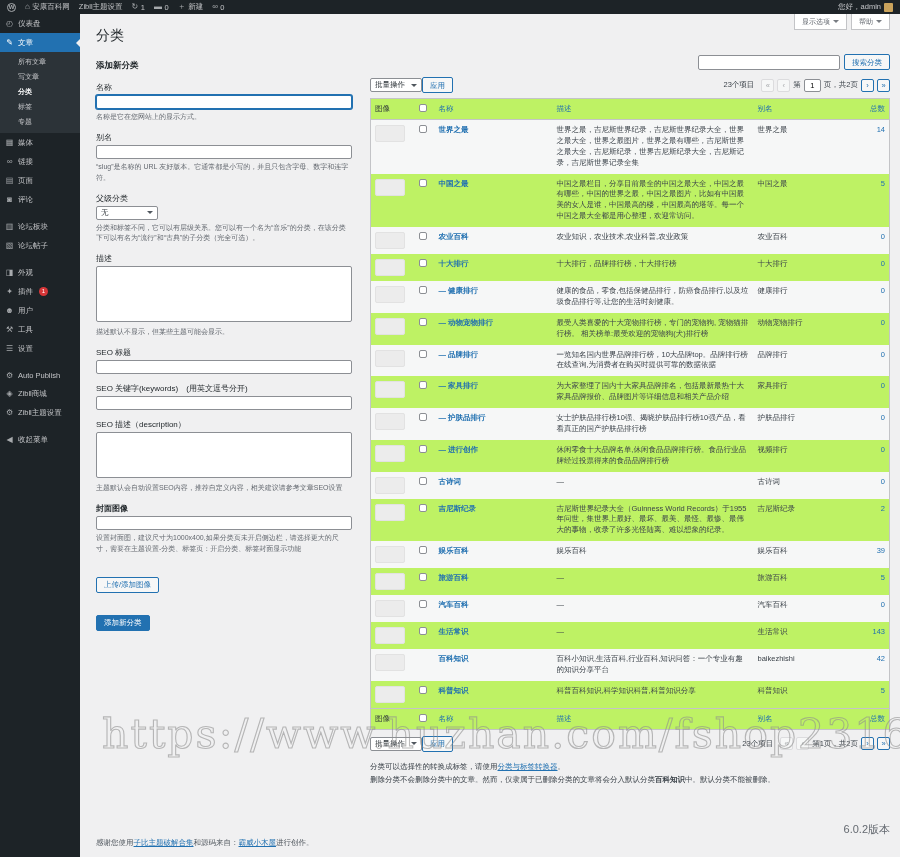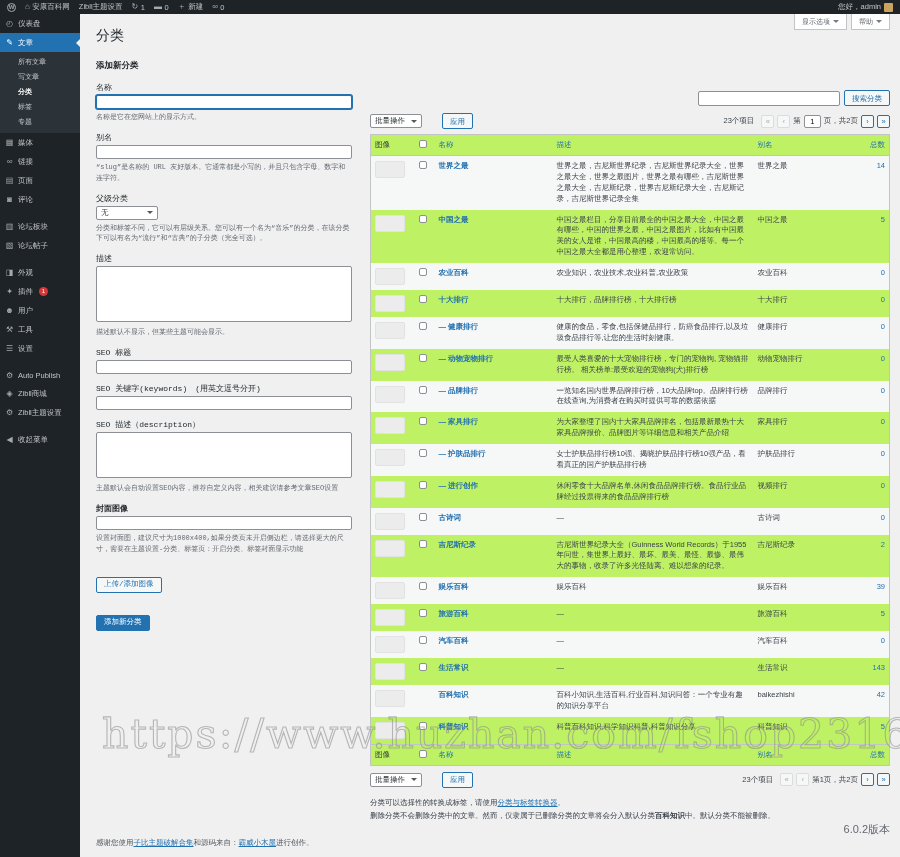--- a/index.html
+++ b/index.html
@@ -51,22 +51,22 @@
   .main { position:absolute; left:80px; top:14px; right:0; bottom:0; background:#f0f0f1; }
   .screen-tabs { position:absolute; top:0; right:10px; display:flex; gap:4px; z-index:5; }
   .screen-tab {
     background:#fff; border:1px solid #c3c4c7; border-top:none;
     font-size:7px; color:#646970; padding:2.5px 7px; display:flex; align-items:center; gap:3px; cursor:pointer;
   }
   .caret-down { width:0; height:0; border-left:3px solid transparent; border-right:3px solid transparent; border-top:3.5px solid #787c82; }
   .page-title { font-size:14px; font-weight:400; color:#1d2327; padding:13px 0 0 16px; }
 
   .columns { display:flex; gap:18px; padding:9px 10px 0 16px; }
-  .col-form { width:256px; flex:none; font-size:7.5px;font-family:Liberation Mono, monospace; }
-  .col-table { flex:1; min-width:0;margin-top:36px; }
+  .col-form { width:256px; flex:none; font-size:7.5px; }
+  .col-table { flex:1; min-width:0; }
 
   
   .form-h2 { font-size:8.5px; font-weight:bold; color:#1d2327; margin:6px 0 10px; }
   .f-label { display:block; font-size:8px; color:#1d2327; margin:9px 0 2px; }
   .f-input, .f-textarea {
     width:100%; border:1px solid #8c8f94; border-radius:2px; background:#fff;
     font-size:8px; padding:1px 3px; font-family:inherit; color:#2c3338;
   }
   .f-input { height:14px; }
   .f-input.focused { border-color:#2271b1; box-shadow:0 0 0 1px #2271b1; }
@@ -85,21 +85,21 @@
   }
   .btn-outline { background:#f6f7f7; border:1px solid #2271b1; color:#2271b1; }
   .btn-primary { background:#2271b1; border:1px solid #2271b1; color:#fff; }
   .form-btn-row { margin-top:22px; }
 
   
   .search-row { display:flex; justify-content:flex-end; align-items:center; gap:4px; margin-bottom:7px; }
   .search-input { width:142px; height:15px; border:1px solid #8c8f94; border-radius:2px; background:#fff; font-size:8px; padding:0 3px; }
   .toolbar { display:flex; align-items:center; justify-content:space-between; margin-bottom:5px; font-size:7.5px; }
   .toolbar.bottom { margin:6px 0 0; }
-  .bulk { display:flex; align-items:center; gap:20px; }
+  .bulk { display:flex; align-items:center; gap:0; }
   .pagination { display:flex; align-items:center; gap:3px; color:#3c434a; font-size:7.5px; }
   .pg-items { margin-right:4px;text-align:right; }
   .page-btn {
     min-width:13px; height:13px; line-height:11px; text-align:center; border-radius:2px;
     background:#f6f7f7; border:1px solid #2271b1; color:#2271b1; cursor:pointer; padding:0 1px;
   }
   .page-btn.disabled { border-color:#dcdcde; color:#a7aaad; cursor:default; }
   .page-num-input { width:17px; height:13px; border:1px solid #8c8f94; border-radius:2px; text-align:center; font-size:7.5px; padding:0; }
 
   table.list { width:100%; border-collapse:collapse; background:#bef264; border:1px solid #c3c4c7; font-size:7.5px; }

